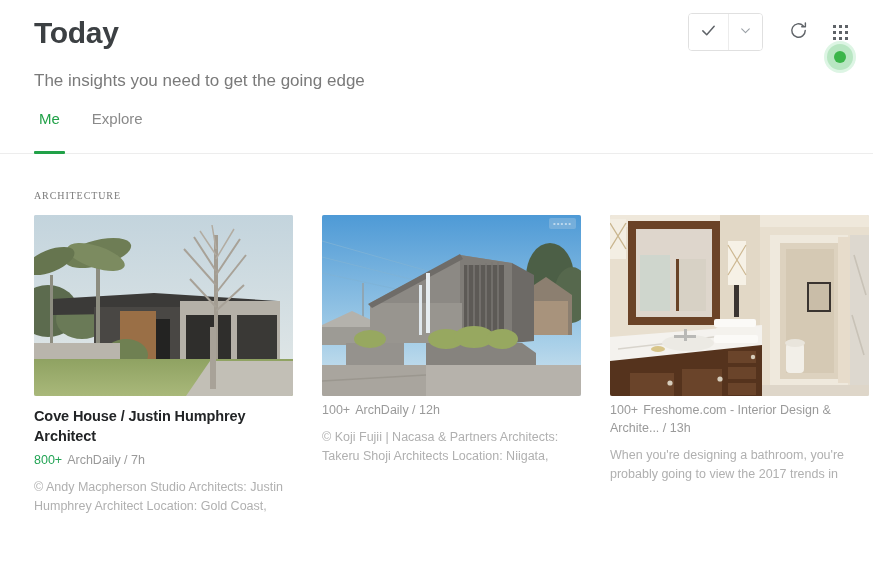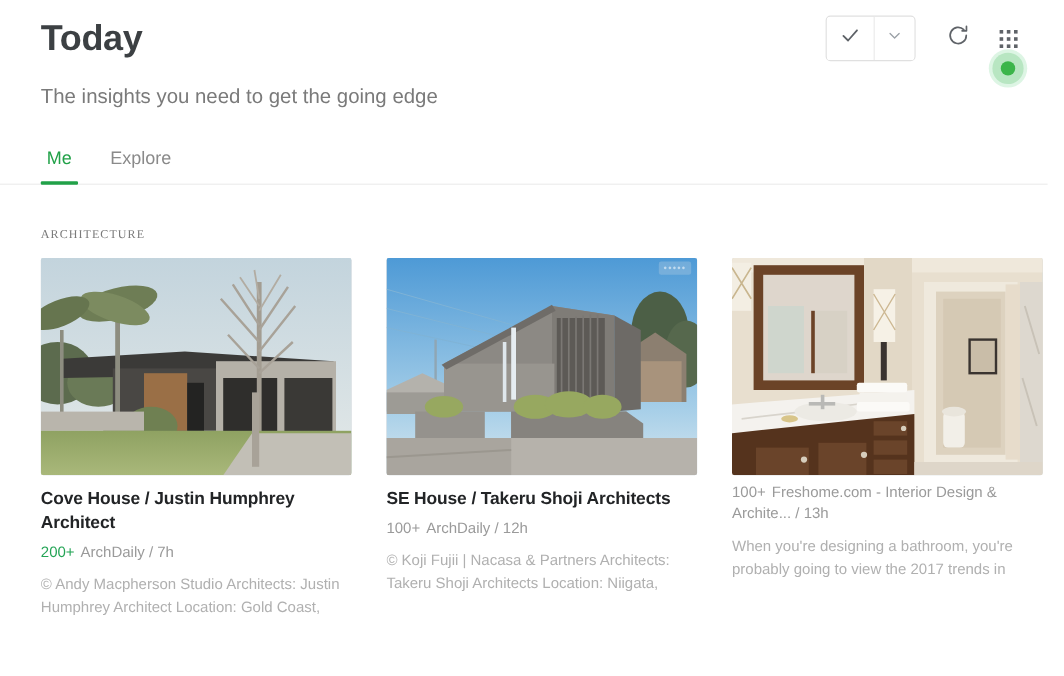--- a/index.html
+++ b/index.html
@@ -129,21 +129,21 @@
   }
   .tabs {
     display: flex;
     align-items: flex-end;
     gap: 22px;
     height: 34px;
   }
   .tab {
     font-size: 15px;
     color: #8a8a8a;
-    padding: 0 5px 12px 5px;
+    padding: 0 5px 26px 5px;
     cursor: pointer;
     line-height: 18px;
     position: relative;
   }
   .tab.active { color: #21a148; }
   .tab.active::after {
     content: "";
     position: absolute;
     left: 0;
     right: 0;
@@ -346,21 +346,21 @@
           <rect x="0" y="128" width="86" height="16" fill="#b9b5ac"></rect>
 
           <rect x="0" y="144" width="259" height="37" fill="url(#lawn1)"></rect>
 
           <polygon points="176,146 259,146 259,181 152,181" fill="#c2bfb6"></polygon>
           <rect x="176" y="112" width="6" height="62" fill="#a8a298"></rect>
         </svg>
       </div>
       <div class="card-title">Cove House / Justin Humphrey Architect</div>
       <div class="card-meta">
-        <span class="count hot">200+</span><span class="src">ArchDaily / 7h</span>
+        <span class="count hot">800+</span><span class="src">ArchDaily / 7h</span>
       </div>
       <div class="card-snippet">© Andy Macpherson Studio Architects: Justin Humphrey Architect Location: Gold Coast, Australia Category: Houses Area:</div>
     </div>
 
     <div class="card">
       <div class="card-thumb">
         <svg viewBox="0 0 259 181" preserveAspectRatio="none">
           <defs>
             <linearGradient id="sky2" x1="0" y1="0" x2="0" y2="1">
               <stop offset="0%" stop-color="#4e9ad6"></stop>
@@ -413,21 +413,20 @@
             <ellipse cx="180" cy="124" rx="16" ry="10"></ellipse>
             <ellipse cx="48" cy="124" rx="16" ry="9"></ellipse>
           </g>
 
           <rect x="0" y="150" width="259" height="31" fill="#b6b2ab"></rect>
           <polygon points="0,150 104,150 104,181 0,181" fill="#a9a59e"></polygon>
           <path d="M0 166 L104 160" stroke="#9b978f" stroke-width="1.6" fill="none"></path>
         </svg>
         <div class="watermark">•••••</div>
       </div>
-      <div class="card-title">SE House / Takeru Shoji Architects</div>
       <div class="card-meta">
         <span class="count">100+</span><span class="src">ArchDaily / 12h</span>
       </div>
       <div class="card-snippet">© Koji Fujii | Nacasa &amp; Partners Architects: Takeru Shoji Architects Location: Niigata, Japan Category: Houses Area: 195.26 m2</div>
     </div>
 
     <div class="card">
       <div class="card-thumb">
         <svg viewBox="0 0 259 181" preserveAspectRatio="none">
           <rect x="0" y="0" width="259" height="181" fill="#e8dfcf"></rect>

